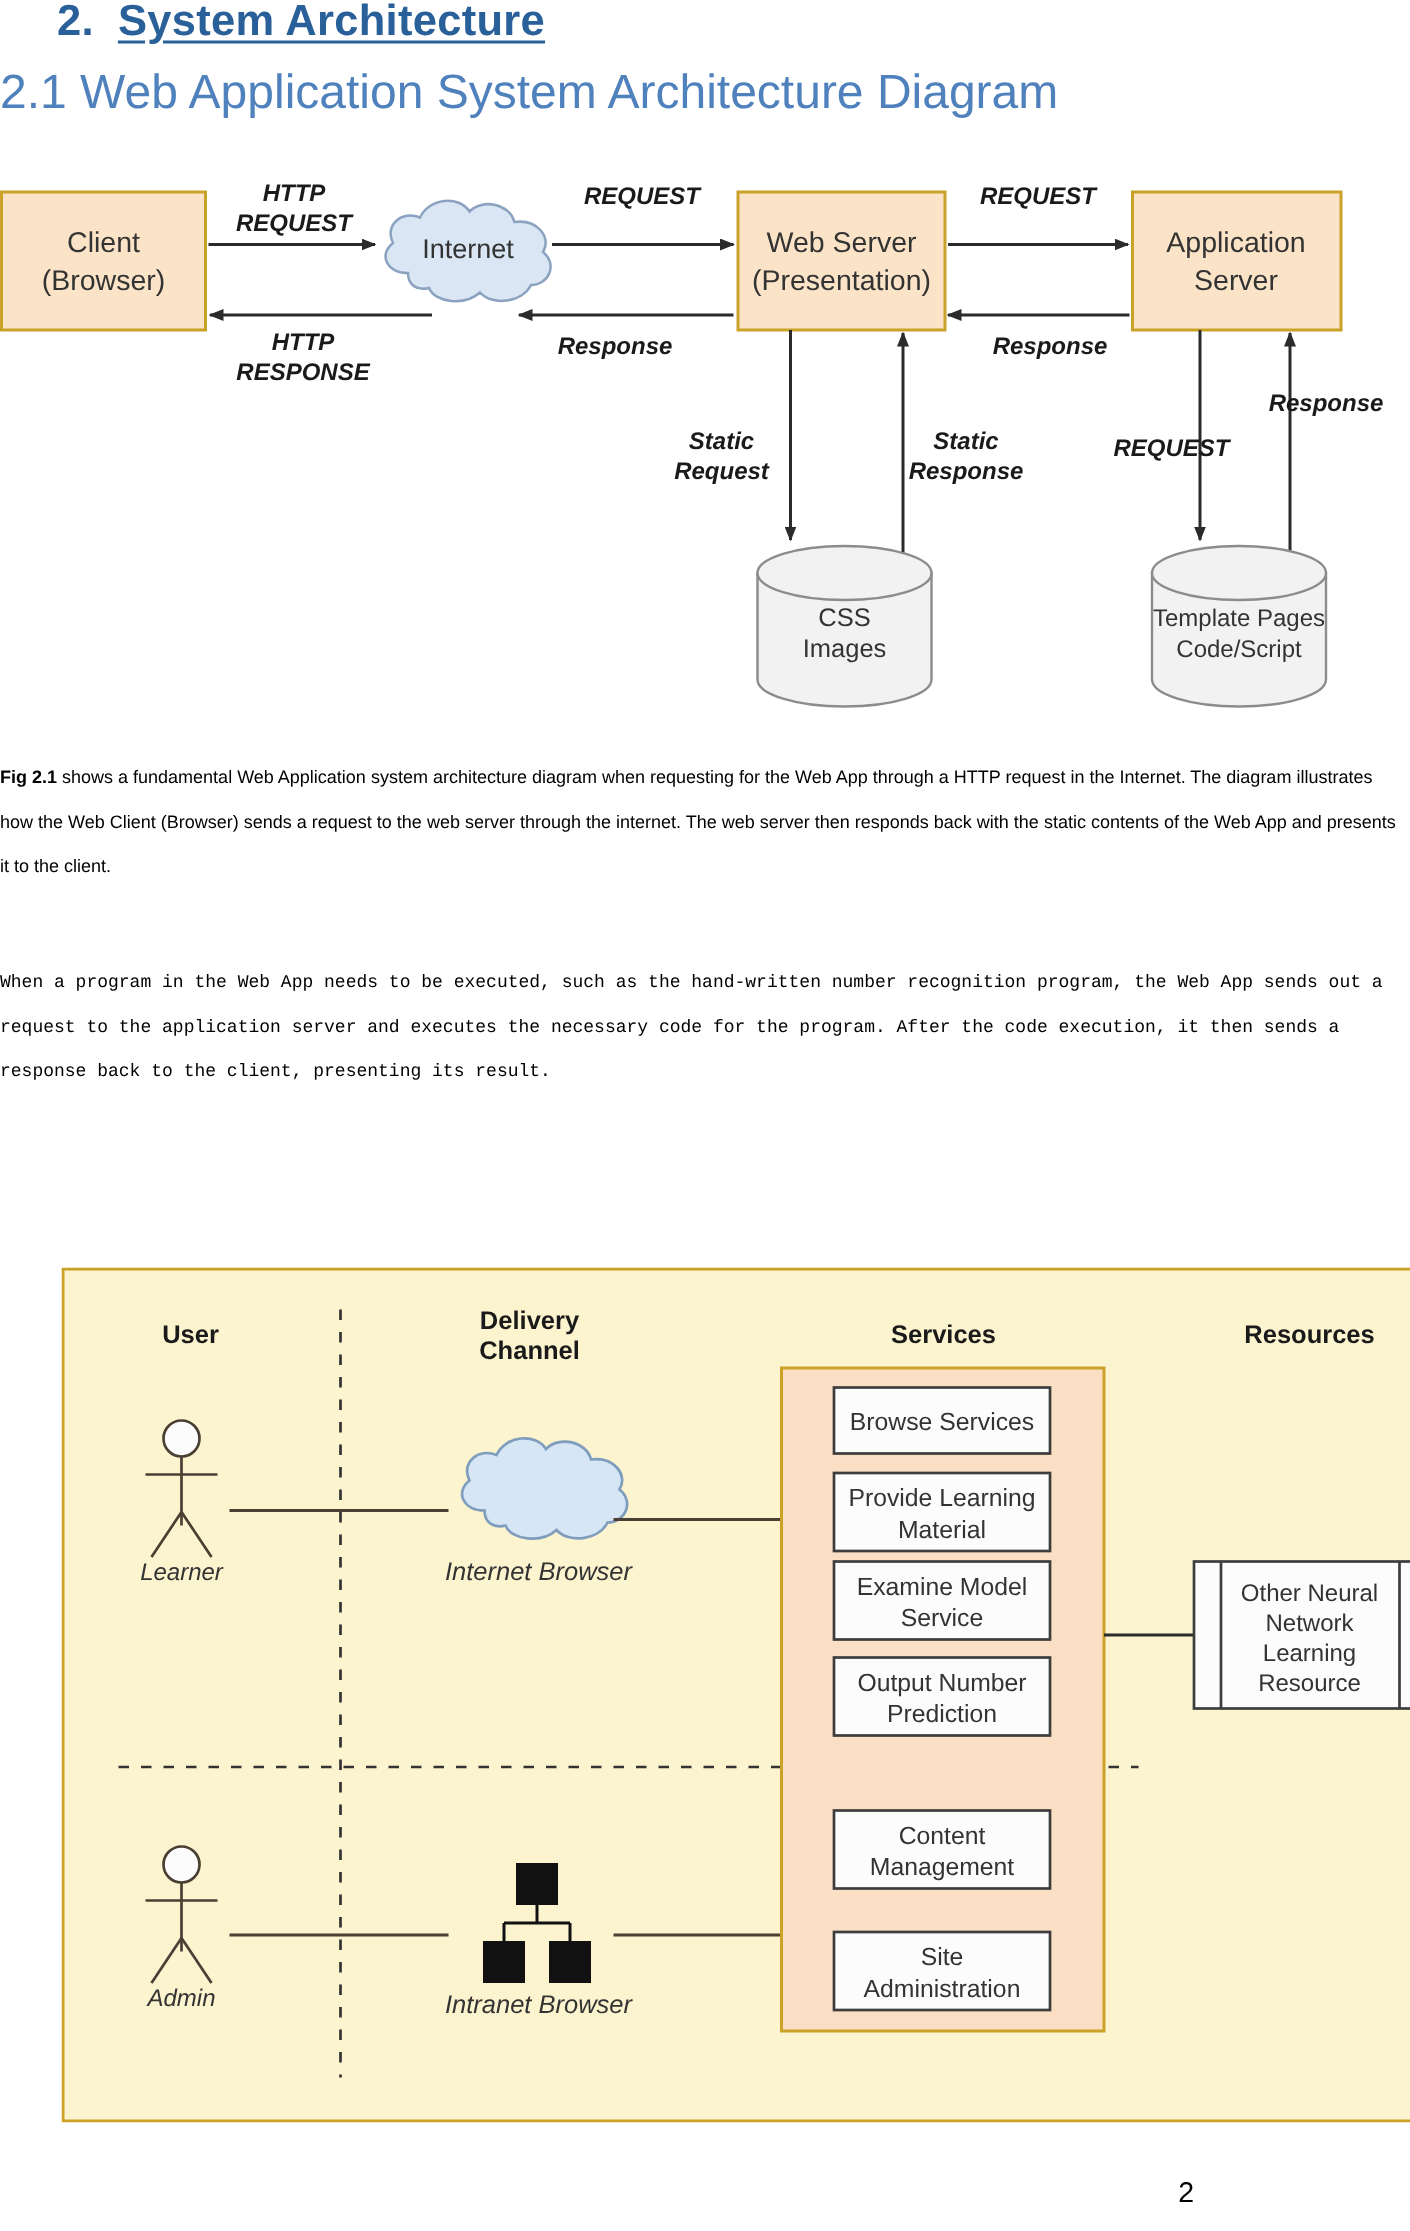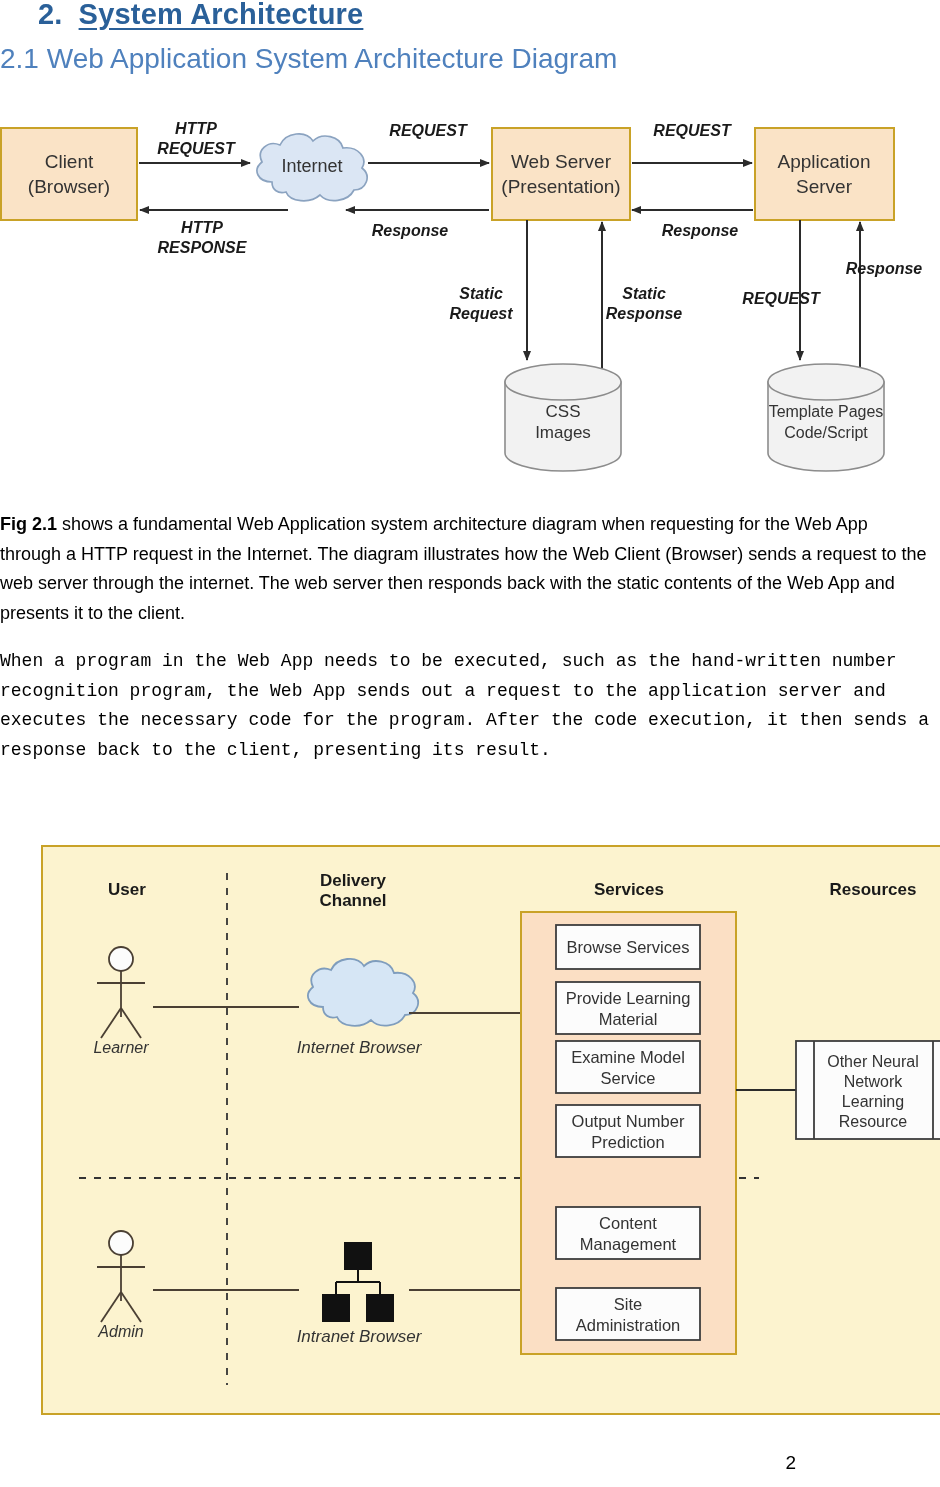--- a/index.html
+++ b/index.html
@@ -29,33 +29,33 @@
     font-size: 29px;
     font-weight: bold;
     color: #2a6099;
     letter-spacing: 0.2px;
   }
   .h1 .num { display: inline-block; margin-right: 16px; text-decoration: none; }
   .h1 .txt { text-decoration: underline; text-underline-offset: 4px; }
   .h2 {
     position: absolute;
     left: 0px;
-    font-size: 28px;
+    font-size: 32px;
     color: #4f81bd;
     font-weight: normal;
   }
   .h2-a { top: 43px; }
   .h2-b { top: 767px; }
 
   
   .para {
     position: absolute;
     left: 0px;
     width: 932px;
-    font-size: 18px;
+    font-size: 12px;
     line-height: 29.5px;
     color: #000;
   }
   .para b { font-weight: bold; }
   .para-1 { top: 492px; }
   .para-2 { top: 629px; font-family: Liberation Mono, monospace; }
 
   
   .page-num {
     position: absolute;

